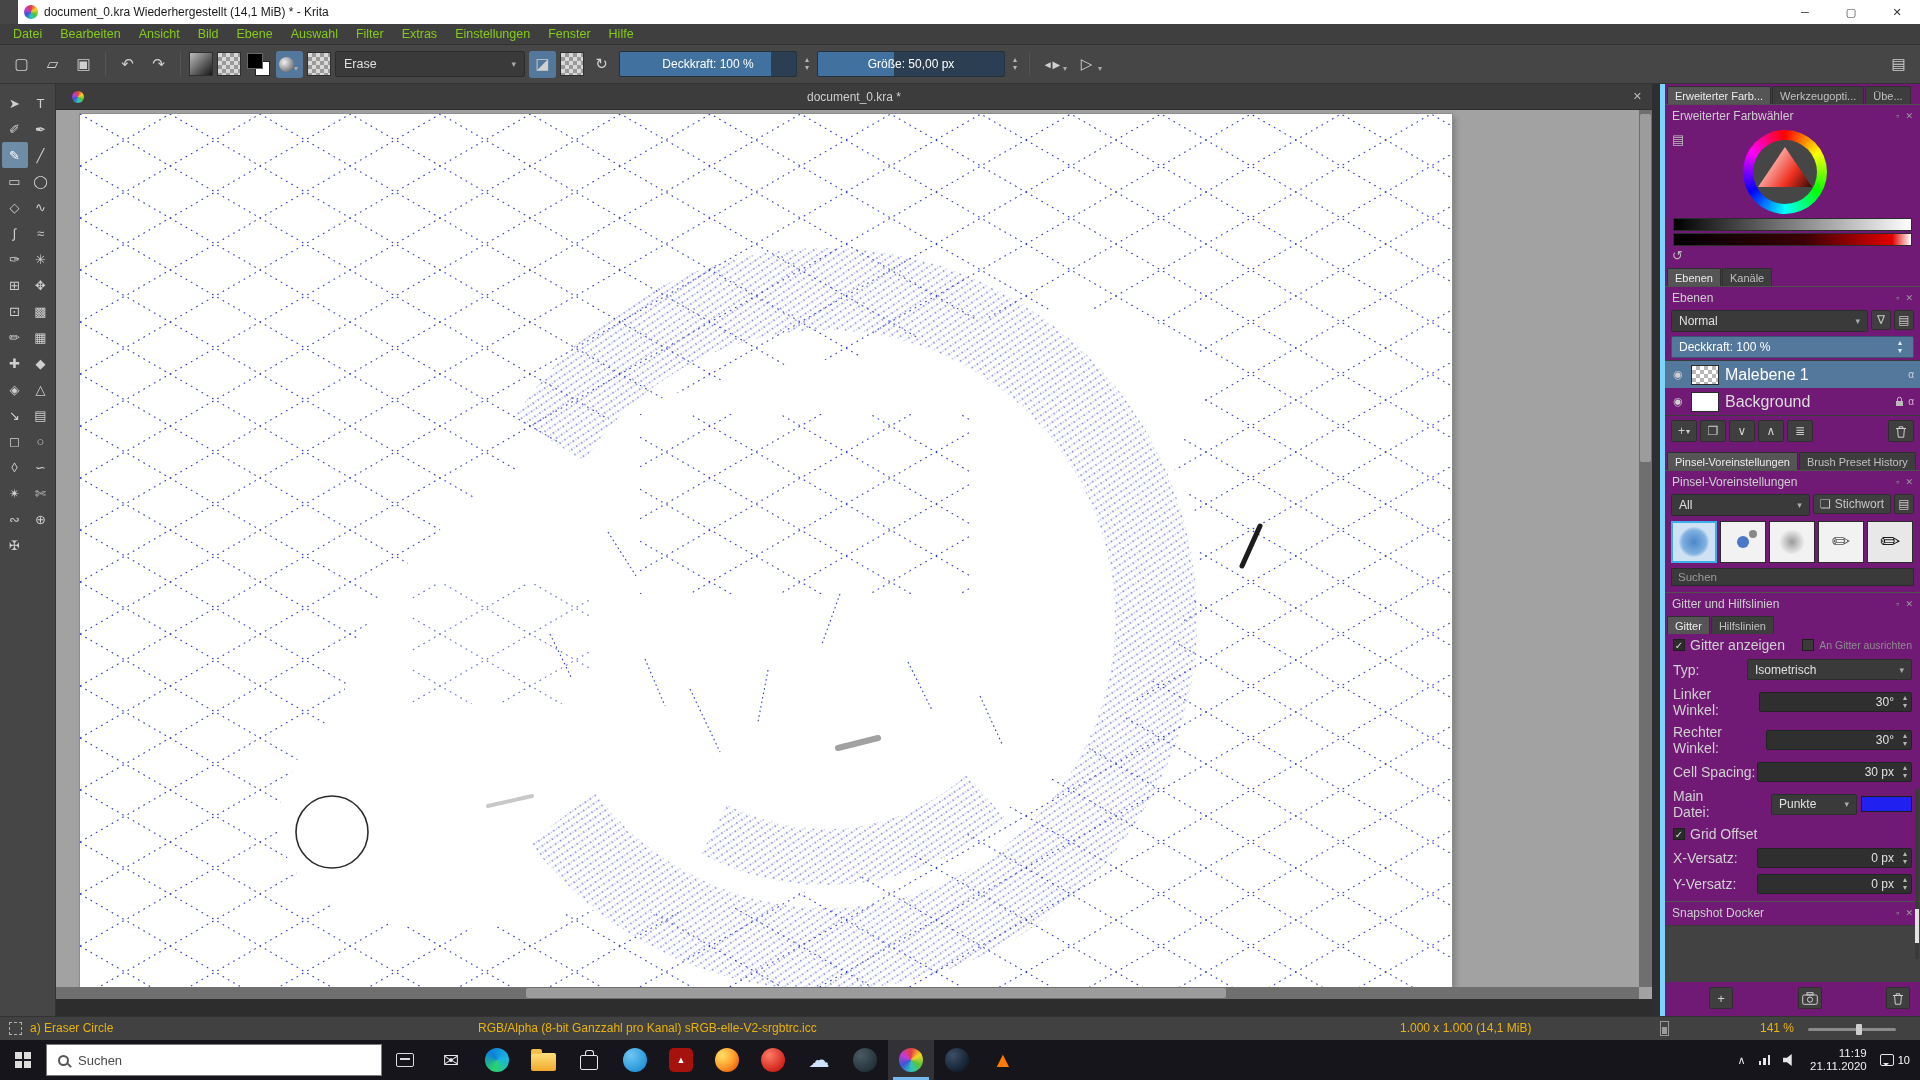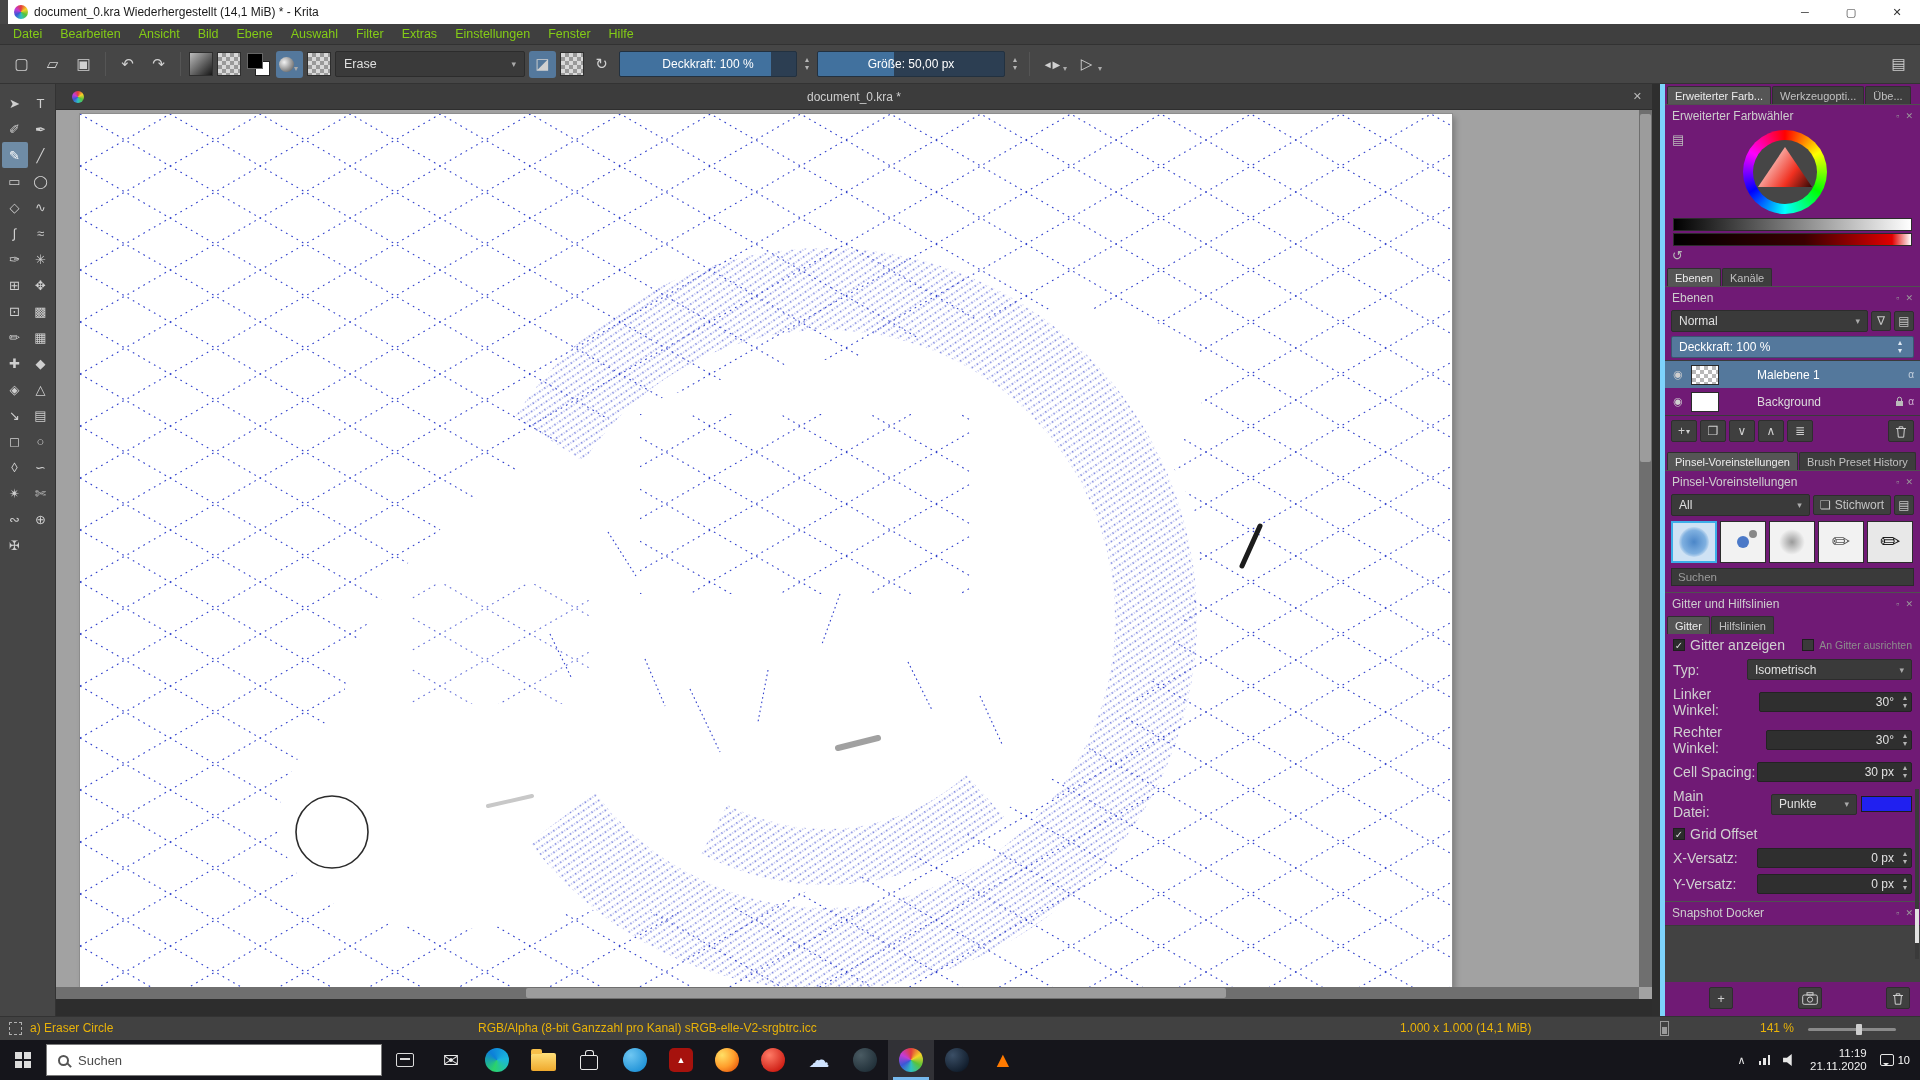--- a/index.html
+++ b/index.html
@@ -1,20 +1,20 @@
 <!DOCTYPE html>
 <html><head>
 <meta charset="utf-8">
 <style>
   * { box-sizing: border-box; margin: 0; padding: 0; cursor: default; }
   body { background:#222; font-family:"Liberation Sans","DejaVu Sans",sans-serif; }
   .app { position:relative; width:1920px; height:1080px; overflow:hidden; background:#464646; color:#d2d2d2; }
 
   
-  .titlebar { position:absolute; top:0; left:8px; right:0; height:24px; background:#ffffff; color:#1a1a1a;
+  .titlebar { position:absolute; top:0; left:18px; right:0; height:24px; background:#ffffff; color:#1a1a1a;
               display:flex; align-items:center; font-size:12px; }
   .krita-logo { width:14px; height:14px; border-radius:50%; margin:0 6px;
     background:conic-gradient(#e23c3c,#f5d327,#58c33a,#2fc1c1,#3b57d6,#c43bd6,#e23c3c); flex:none; }
   .krita-logo.small { width:12px; height:12px; }
   .title-text { flex:1; white-space:nowrap; overflow:hidden; }
   .win-controls { display:flex; height:100%; }
   .wc { width:46px; height:100%; display:flex; align-items:center; justify-content:center; color:#333; font-size:11px; }
 
   
   .menubar { position:absolute; top:24px; left:0; right:0; height:21px; background:#3f3f3f;
@@ -88,38 +88,38 @@
            background:conic-gradient(#f00,#ff0,#0f0,#0ff,#00f,#f0f,#f00); }
   .wheel-inner { position:absolute; inset:10px; border-radius:50%; background:#464646; }
   .wheel-tri { position:absolute; left:15px; top:17px; width:54px; height:50px;
                background:linear-gradient(125deg,#ffffff 5%,#f03020 60%,#000 100%);
                clip-path:polygon(50% 0,100% 80%,0 80%); }
   .shade-bar { position:absolute; left:8px; right:8px; height:13px; border:1px solid #2c2c2c; }
   .bar1 { top:92px; background:linear-gradient(to right,#000,#fff); }
   .bar2 { top:107px; background:linear-gradient(to right,#000 0%,#3a0000 55%,#e00000 92%,#ffffff 100%); }
   .undo-glyph { position:absolute; left:7px; top:122px; font-size:13px; color:#b5b5b5; }
 
-  .row { display:flex; align-items:center; gap:3px; padding:2px 6px; flex:none; }
+  .row { display:flex; align-items:flex-start; gap:3px; padding:2px 6px; flex:none; }
   .dselect { height:22px; background:#3a3a3a; border:1px solid #2c2c2c; border-radius:2px;
              display:flex; align-items:center; padding:0 7px; color:#e0e0e0; flex:1; }
   .sbtn { width:20px; height:20px; display:flex; align-items:center; justify-content:center; font-size:12px;
           color:#c5c5c5; background:#3f3f3f; border:1px solid #2e2e2e; border-radius:2px; flex:none; }
   .layer-opacity { position:relative; flex:1; height:22px; background:#54789c; border:1px solid #3a5570; border-radius:2px;
                    display:flex; align-items:center; padding:0 7px; color:#fff; font-size:12px; }
   .layer-opacity .spin-arrows { margin-left:auto; color:#dfe9f2; }
   .layer-list { flex:none; border-top:1px solid #3a3a3a; border-bottom:1px solid #3a3a3a; }
   .layer-row { height:27px; display:flex; align-items:center; gap:6px; padding:0 6px; color:#dcdcdc; }
   .layer-row.selected { background:#54789c; color:#fff; }
   .eye { font-size:11px; color:#cfcfcf; width:14px; text-align:center; }
   .lthumb { width:28px; height:20px; border:1px solid #2a2a2a; flex:none; }
   .lthumb.checker { background-image:linear-gradient(45deg,#b9b9b9 25%,transparent 25%,transparent 75%,#b9b9b9 75%),
                     linear-gradient(45deg,#b9b9b9 25%,#fff 25%,#fff 75%,#b9b9b9 75%);
                     background-size:8px 8px; background-position:0 0,4px 4px; }
   .lthumb.white { background:#fff; }
-  .lname { font-size:12px;margin-left:32px; }
+  .lname { font-size:16px; }
   .licons { margin-left:auto; display:flex; gap:4px; align-items:center; font-size:10px; color:rgba(255,255,255,.65); }
   .layer-btns { display:flex; align-items:center; gap:3px; padding:4px 6px; flex:none; }
   .lbtn { min-width:26px; height:22px; display:flex; align-items:center; justify-content:center; gap:1px;
           background:#3f3f3f; border:1px solid #2e2e2e; border-radius:2px; color:#cfcfcf; font-size:12px; }
   .lbtn.trash { margin-left:auto; }
 
   .ptiles { display:flex; gap:3px; padding:3px 6px; flex:none; }
   .ptile { width:46px; height:42px; background:#f2f2f2; border:1px solid #2c2c2c; position:relative;
            display:flex; align-items:center; justify-content:center; overflow:hidden; }
   .ptile.selected { border:2px solid #3daee9; background:#cfe2f4; }

